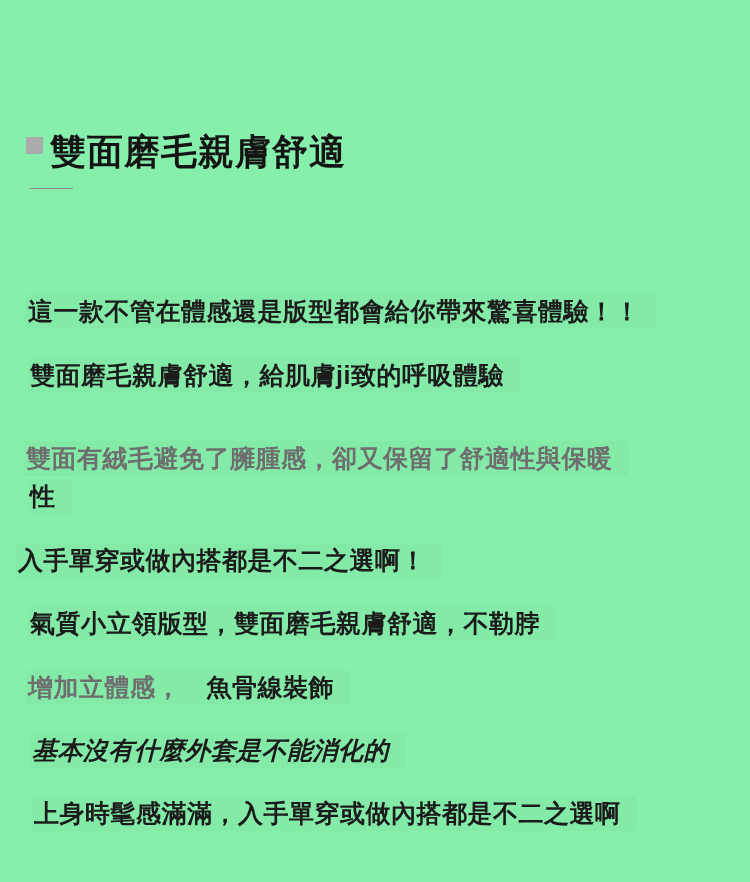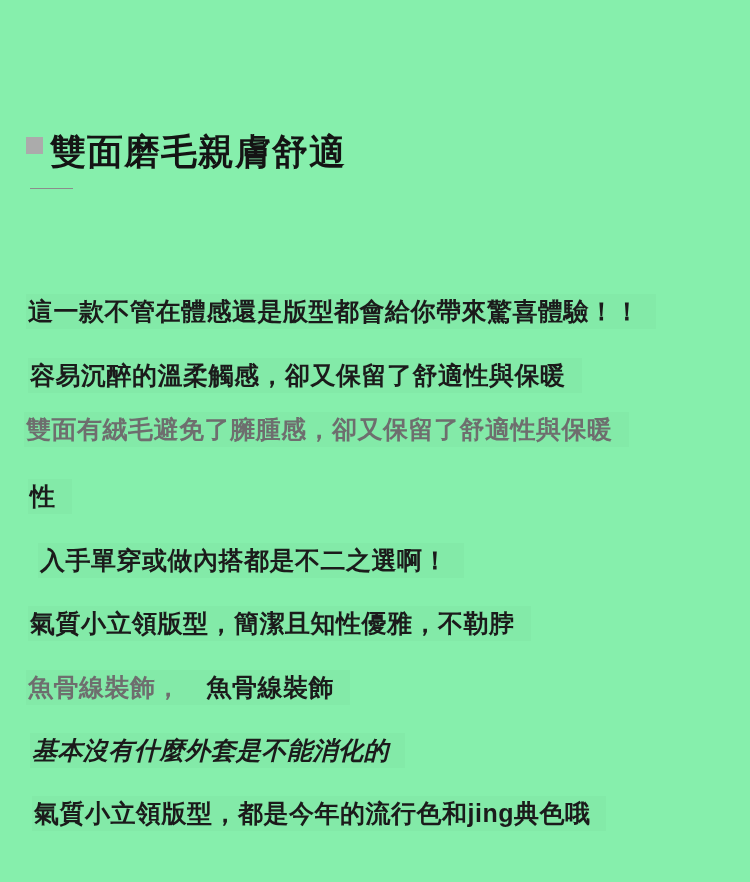--- a/index.html
+++ b/index.html
@@ -61,22 +61,22 @@
 <body>
 
 <div class="canvas">
   <header>
     <span class="accent-square" style="background: rgb(171, 171, 171);"></span>
     <h1 class="title">雙面磨毛親膚舒適</h1>
     <div class="title-underline" style="background: rgb(140, 140, 140);"></div>
   </header>
   <main id="lines">
       <div class="line" style="top: 294px; left: 26px;"><span style="color: rgb(27, 27, 27);">這一款不管在體感還是版型都會給你帶來驚喜體驗！！</span></div>
-      <div class="line" style="top: 358px; left: 28px;"><span style="color: rgb(27, 27, 27);">容易沉醉的溫柔觸感，卻又保留了舒適性與保暖</span></div>
-      <div class="line" style="top: 412px; left: 24px;"><span style="color: rgb(110, 110, 110);">雙面有絨毛避免了臃腫感，卻又保留了舒適性與保暖</span></div>
+      <div class="line" style="top: 358px; left: 28px;"><span style="color: rgb(27, 27, 27);">雙面磨毛親膚舒適，給肌膚ji致的呼吸體驗</span></div>
+      <div class="line" style="top: 441px; left: 24px;"><span style="color: rgb(110, 110, 110);">雙面有絨毛避免了臃腫感，卻又保留了舒適性與保暖</span></div>
       <div class="line" style="top: 479px; left: 28px;"><span style="color: rgb(27, 27, 27);">性</span></div>
-      <div class="line" style="top: 543px; left: 38px; text-align: center;"><span style="color: rgb(27, 27, 27);">入手單穿或做內搭都是不二之選啊！</span></div>
-      <div class="line" style="top: 606px; left: 28px;"><span style="color: rgb(27, 27, 27);">氣質小立領版型，簡潔且知性優雅，不勒脖</span></div>
-      <div class="line" style="top: 670px; left: 26px;"><span style="color: rgb(110, 110, 110);">魚骨線裝飾，</span><span style="color: rgb(27, 27, 27);">　魚骨線裝飾</span></div>
+      <div class="line" style="top: 543px; left: 16px; text-align: center;"><span style="color: rgb(27, 27, 27);">入手單穿或做內搭都是不二之選啊！</span></div>
+      <div class="line" style="top: 606px; left: 28px;"><span style="color: rgb(27, 27, 27);">氣質小立領版型，雙面磨毛親膚舒適，不勒脖</span></div>
+      <div class="line" style="top: 670px; left: 26px;"><span style="color: rgb(110, 110, 110);">增加立體感，</span><span style="color: rgb(27, 27, 27);">　魚骨線裝飾</span></div>
       <div class="line" style="top: 733px; left: 30px; font-style: italic;"><span style="color: rgb(27, 27, 27);">基本沒有什麼外套是不能消化的</span></div>
-      <div class="line" style="top: 796px; left: 32px;"><span style="color: rgb(27, 27, 27);">氣質小立領版型，都是今年的流行色和jing典色哦</span></div>
+      <div class="line" style="top: 796px; left: 32px;"><span style="color: rgb(27, 27, 27);">上身時髦感滿滿，入手單穿或做內搭都是不二之選啊</span></div>
     </main>
 </div>
 
 </body></html>

